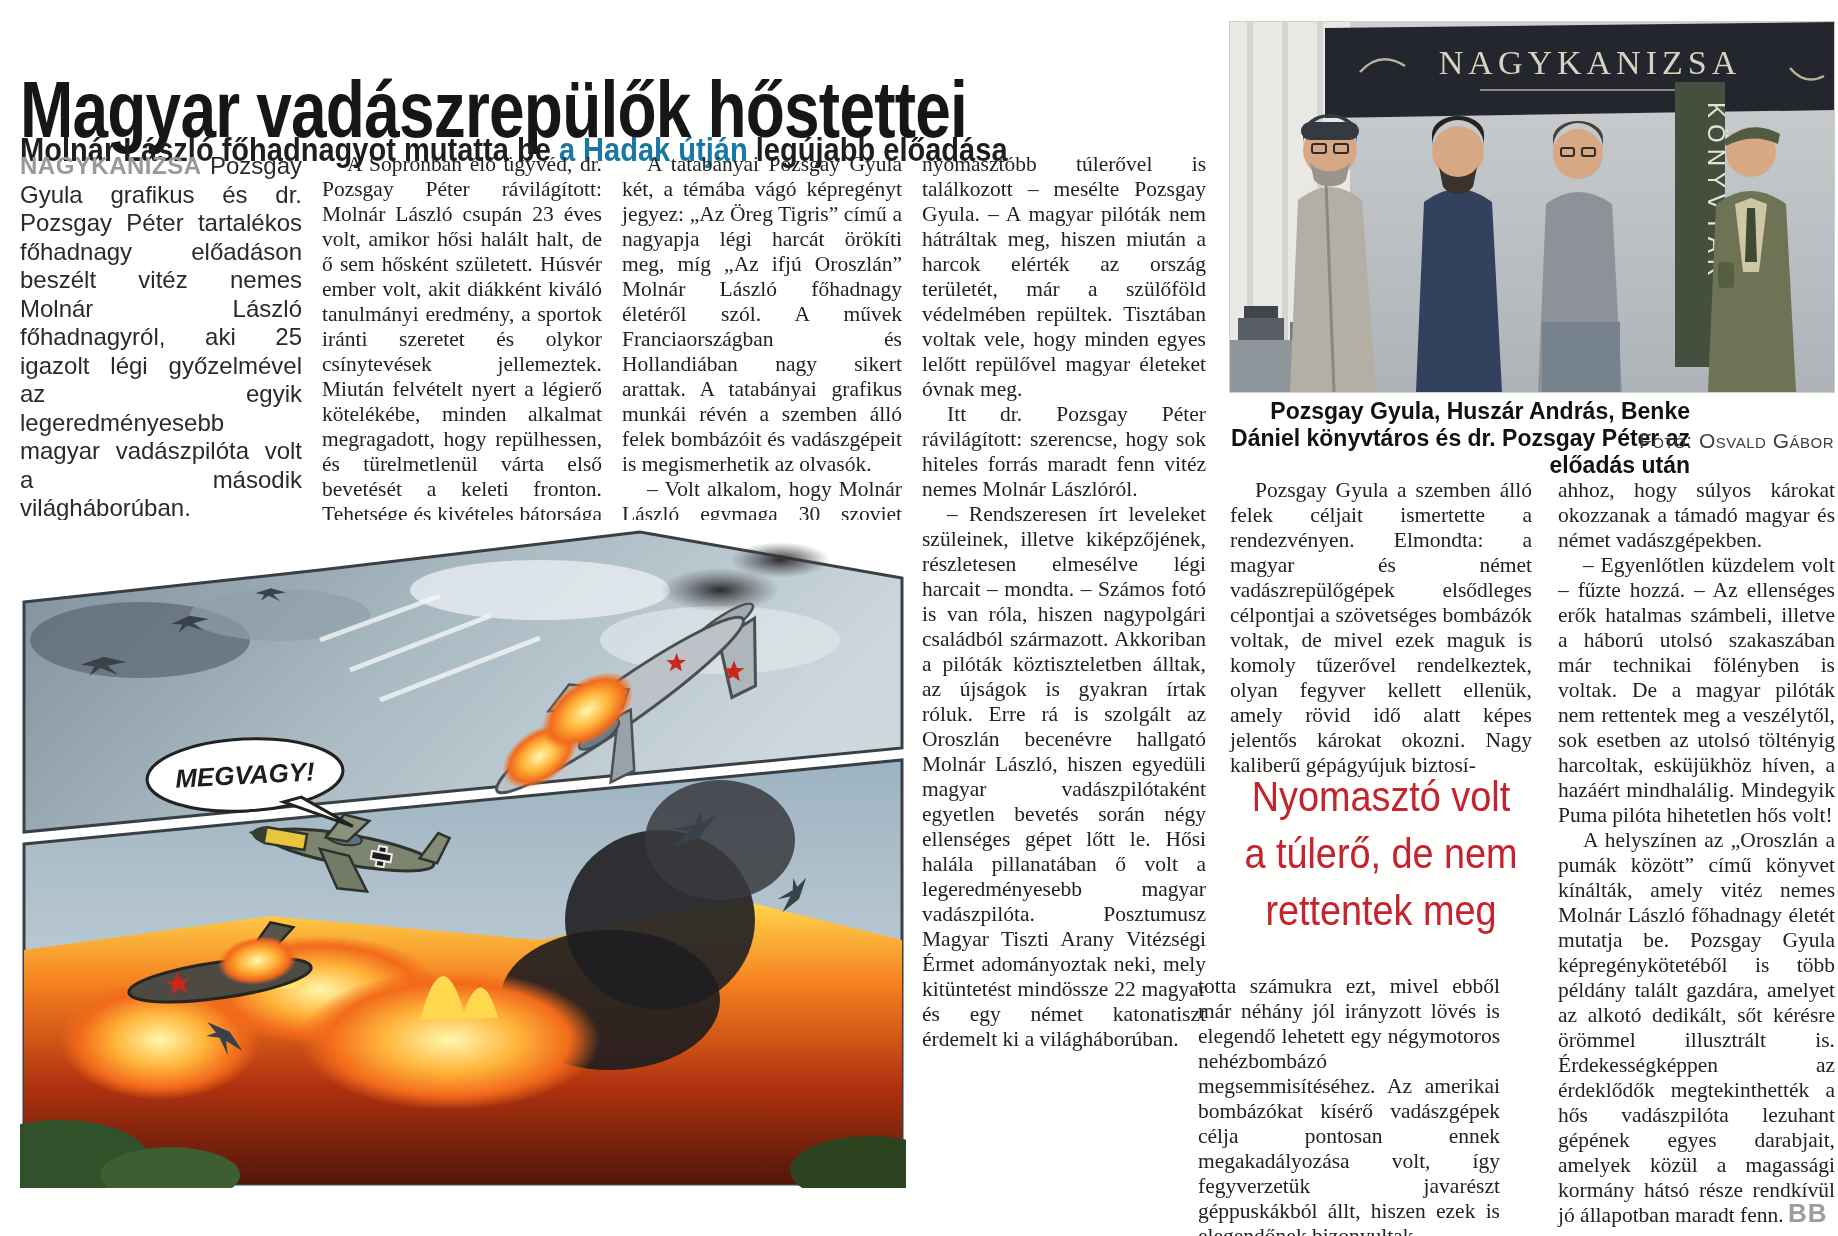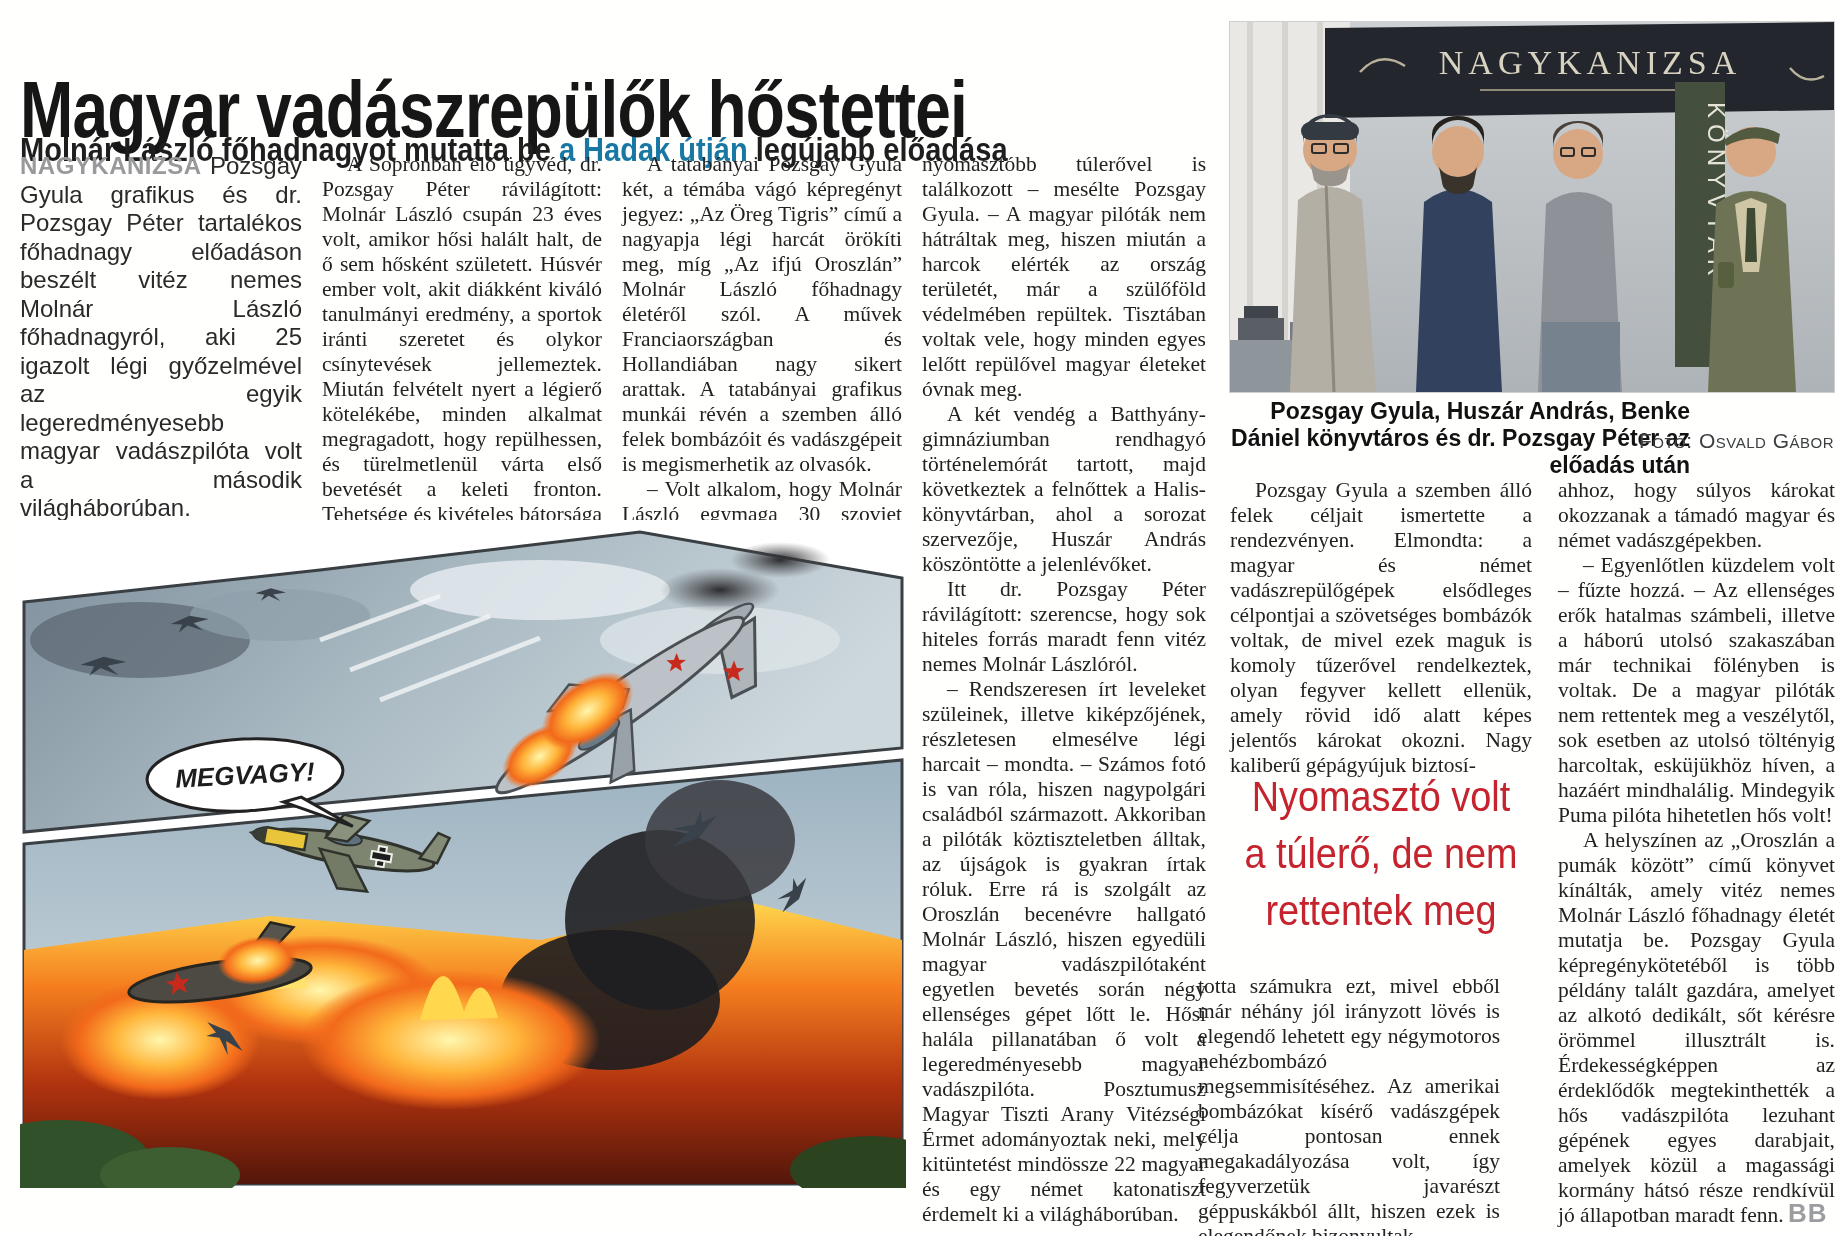--- a/index.html
+++ b/index.html
@@ -73,21 +73,20 @@
 
   <div class="bodycol" style="left:322px;top:152px;width:280px;">
       <p>A Sopronban élő ügyvéd, dr. Pozsgay Péter rávilágított: Molnár László csupán 23 éves volt, amikor hősi halált halt, de ő sem hősként született. Húsvér ember volt, akit diákként kiváló tanulmányi eredmény, a sportok iránti szeretet és olykor csínytevések jellemeztek. Miután felvételt nyert a légierő kötelékébe, minden alkalmat megragadott, hogy repülhessen, és türelmetlenül várta első bevetését a keleti fronton. Tehetsége és kivételes bátorsága miatt emelkedett ki társai közül, és vált hőssé, példaképpé.</p>
     </div>
   <div class="bodycol" style="left:622px;top:152px;width:280px;">
       <p>A tatabányai Pozsgay Gyula két, a témába vágó képregényt jegyez: „Az Öreg Tigris” című a nagyapja légi harcát örökíti meg, míg „Az ifjú Oroszlán” Molnár László főhadnagy életéről szól. A művek Franciaországban és Hollandiában nagy sikert arattak. A tatabányai grafikus munkái révén a szemben álló felek bombázóit és vadászgépeit is megismerhetik az olvasók.</p>
       <p>– Volt alkalom, hogy Molnár László egymaga 30 szovjet géppel vette fel a harcot, de az amerikaiak részéről ennél</p>
     </div>
   <div class="bodycol flush-first" style="left:922px;top:152px;width:284px;height:1080px;overflow:hidden;">
       <p>nyomasztóbb túlerővel is találkozott – mesélte Pozsgay Gyula. – A magyar pilóták nem hátráltak meg, hiszen miután a harcok elérték az ország területét, már a szülőföld védelmében repültek. Tisztában voltak vele, hogy minden egyes lelőtt repülővel magyar életeket óvnak meg.</p>
-      <p>A két vendég a Batthyány-gimnáziumban rendhagyó történelemórát tartott, majd következtek a felnőttek a Halis-könyvtárban, ahol a sorozat szervezője, Huszár András köszöntötte a jelenlévőket.</p>
       <p>Itt dr. Pozsgay Péter rávilágított: szerencse, hogy sok hiteles forrás maradt fenn vitéz nemes Molnár Lászlóról.</p>
       <p>– Rendszeresen írt leveleket szüleinek, illetve kiképzőjének, részletesen elmesélve légi harcait – mondta. – Számos fotó is van róla, hiszen nagypolgári családból származott. Akkoriban a pilóták köztiszteletben álltak, az újságok is gyakran írtak róluk. Erre rá is szolgált az Oroszlán becenévre hallgató Molnár László, hiszen egyedüli magyar vadászpilótaként egyetlen bevetés során négy ellenséges gépet lőtt le. Hősi halála pillanatában ő volt a legeredményesebb magyar vadászpilóta. Posztumusz Magyar Tiszti Arany Vitézségi Érmet adományoztak neki, mely kitüntetést mindössze 22 magyar és egy német katonatiszt érdemelt ki a világháborúban.</p>
     </div>
 
   <div class="photo-box">
     <svg width="604" height="370" viewBox="0 0 604 370">
       <defs>
         <linearGradient id="wall" x1="0" y1="0" x2="0" y2="1">
           <stop offset="0" stop-color="#cdd1d4"></stop>
             <stop offset="1" stop-color="#aeb3b7"></stop>

